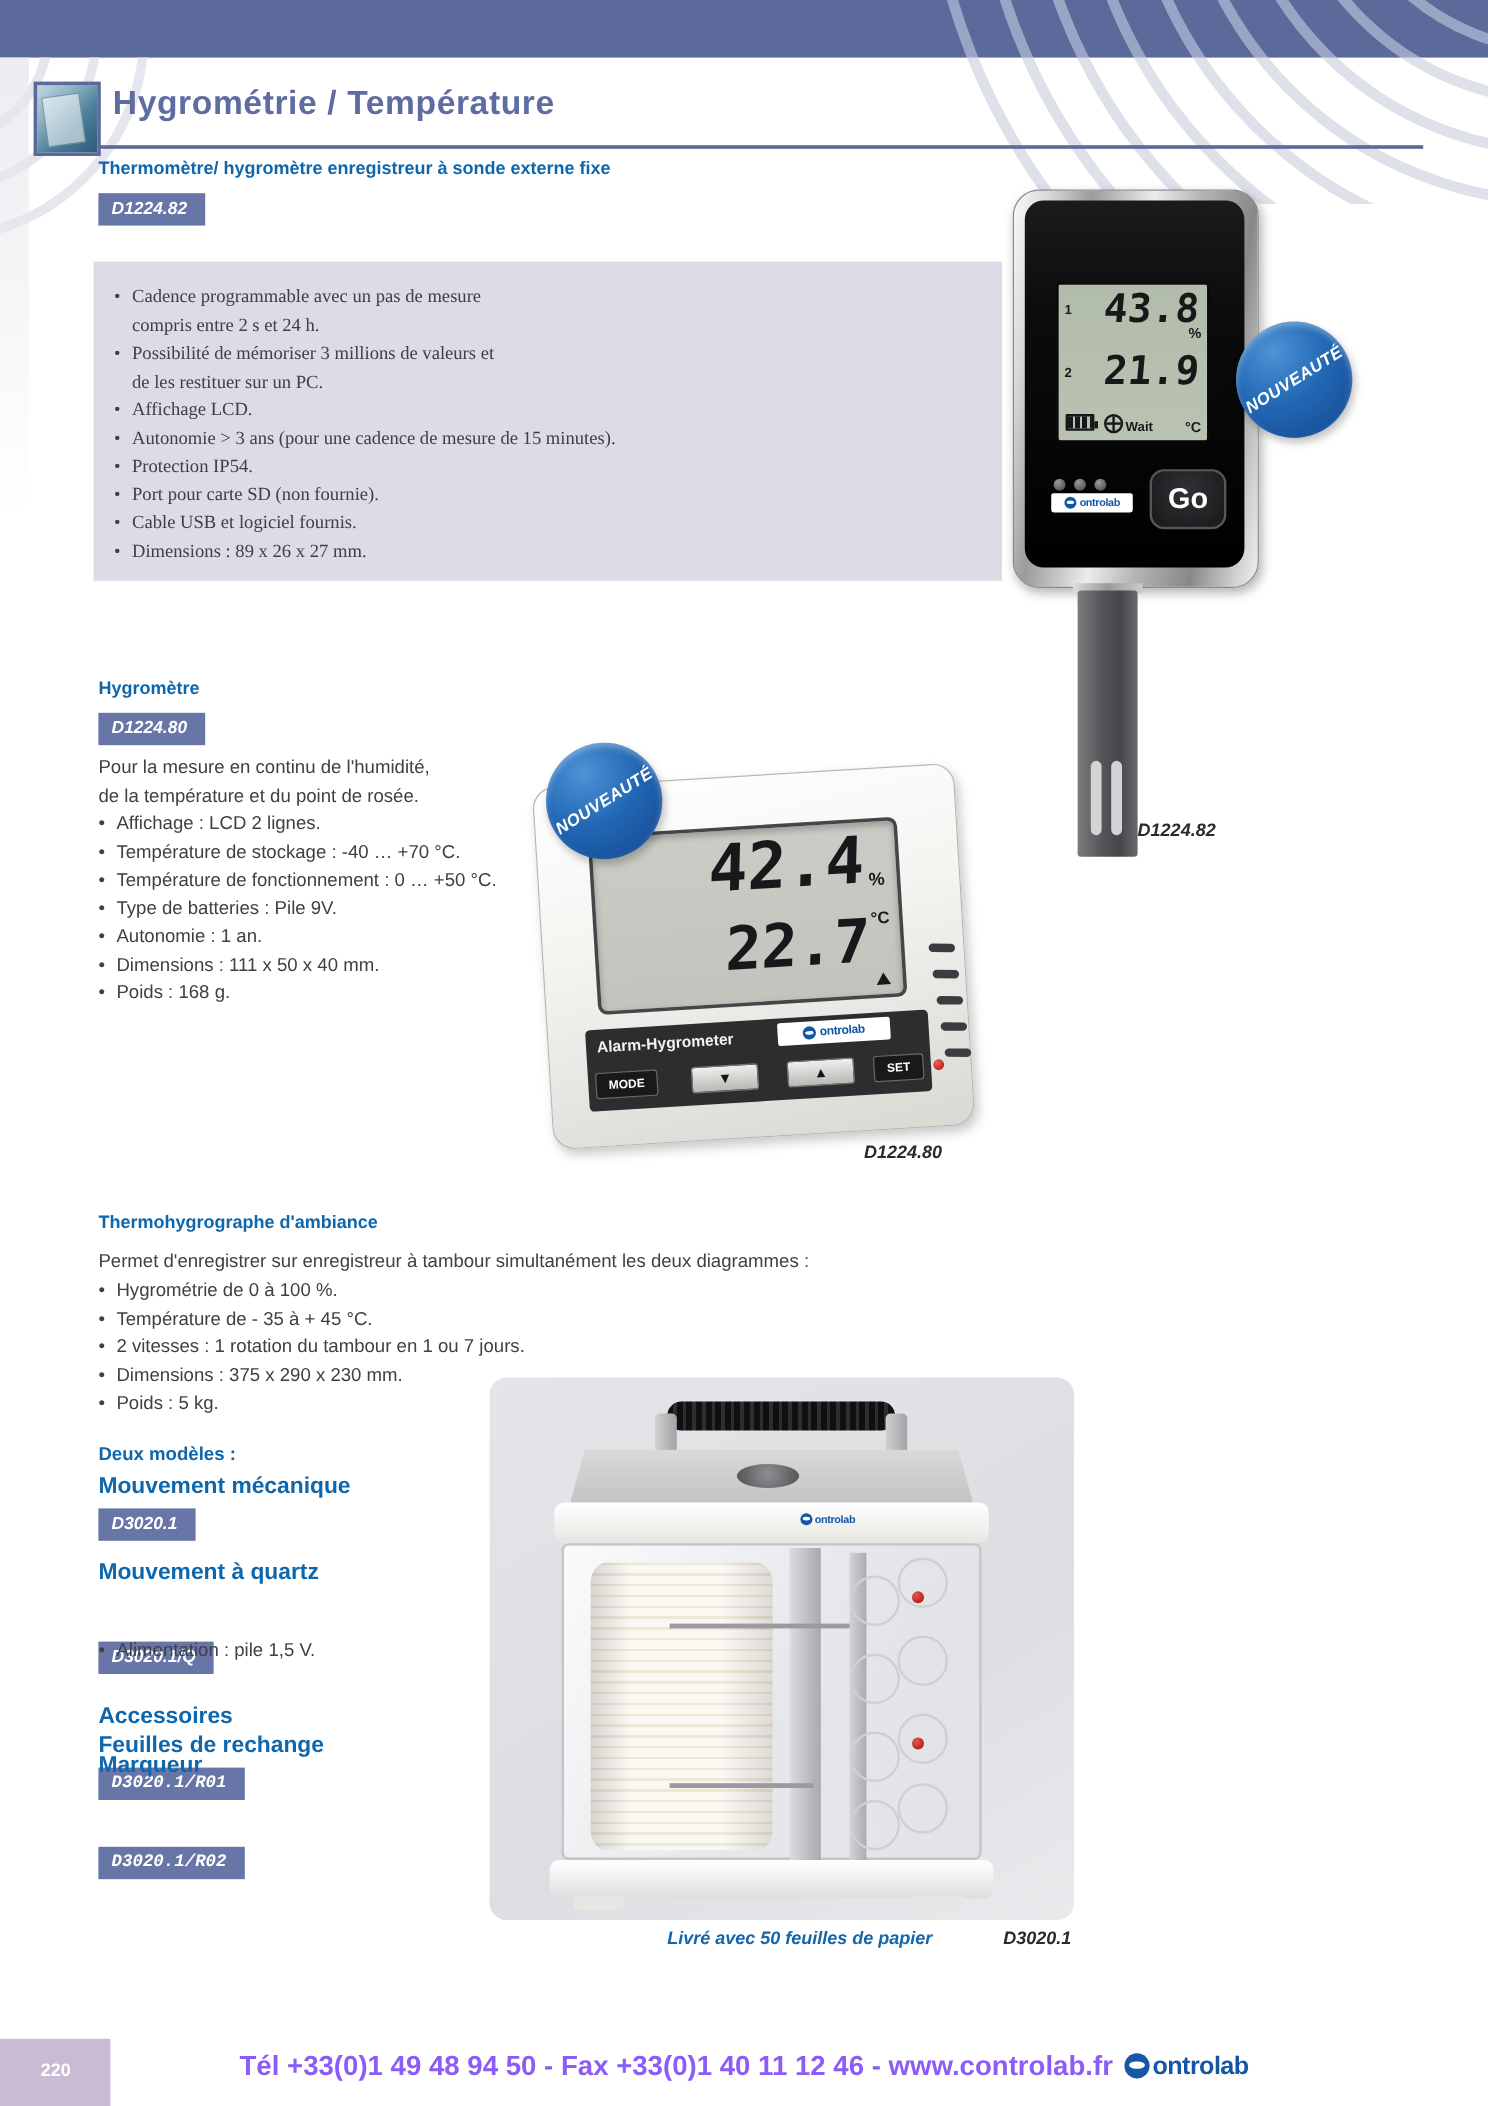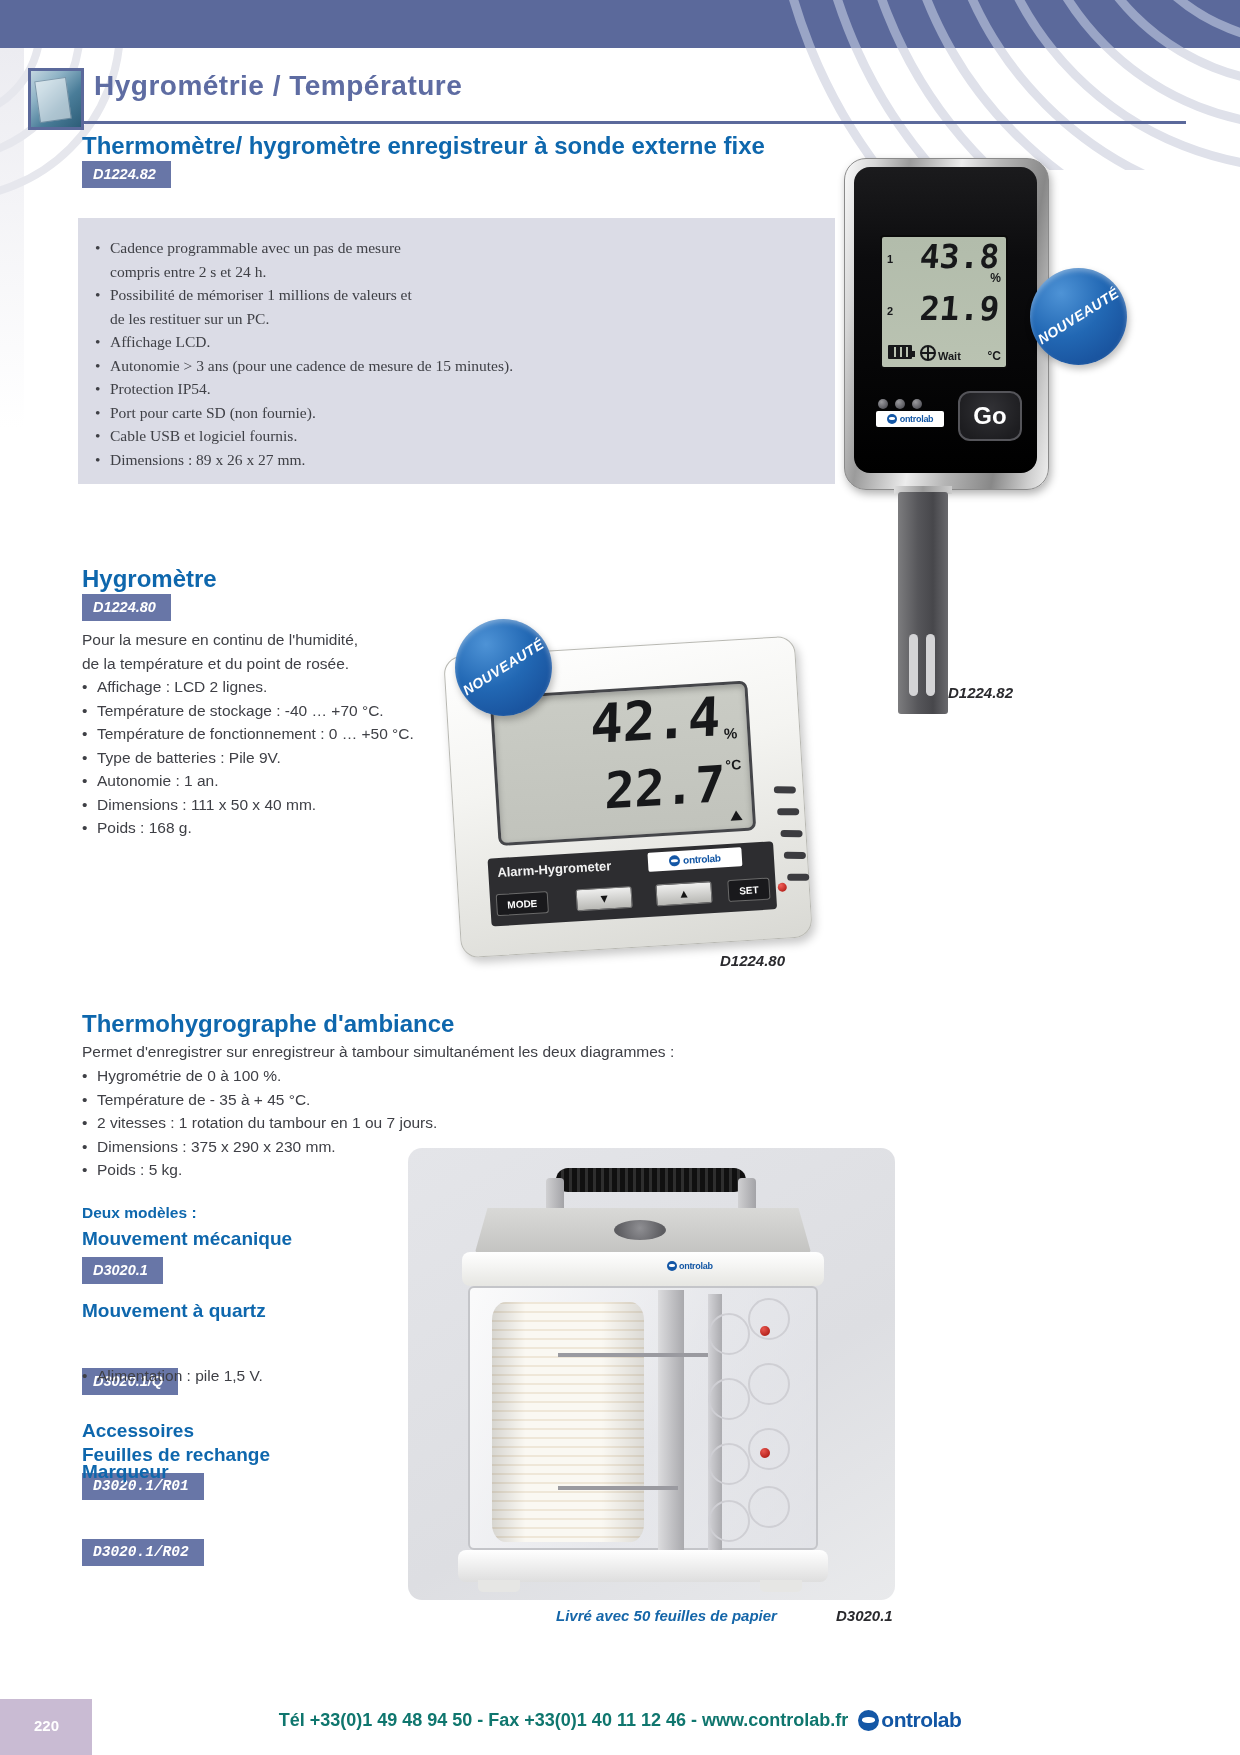--- a/index.html
+++ b/index.html
@@ -14,21 +14,21 @@
   .left-fade{left:0;top:48px;width:24px;height:380px;
              background:linear-gradient(180deg,#ececf1 0%,rgba(255,255,255,0) 100%);}
   .thumb{left:28px;top:68px;width:56px;height:62px;border:3px solid #5b699b;box-sizing:border-box;
          background:linear-gradient(135deg,#c3d6e0 0%,#8fb3c6 30%,#4a7d99 62%,#2d5d78 100%);}
   .thumb-inner{position:absolute;left:6px;top:8px;width:30px;height:40px;background:rgba(255,255,255,.55);
          border:1px solid rgba(40,80,110,.5);transform:rotate(-8deg);}
   .page-title{left:94px;top:70px;font-size:28px;font-weight:bold;color:#5e6ca2;letter-spacing:.5px;}
   .title-rule{left:82px;top:121px;width:1104px;height:3px;background:#5b699b;}
 
   
-  .sec-title{font-size:24px;font-weight:bold;color:#0e67ad;}
+  .sec-title{font-size:15px;font-weight:bold;color:#0e67ad;}
   .sub-title{font-size:19px;font-weight:bold;color:#0e67ad;}
   .small-title{font-size:15.5px;font-weight:bold;color:#0e67ad;}
   .code{position:absolute;background:#6876a7;color:#fff;font-style:italic;font-weight:bold;
         font-size:14.5px;padding:5px 15px 6px 11px;}
   .body-text{font-size:15.5px;line-height:23.5px;color:#3f4046;}
   .blist{list-style:none;margin:0;padding:0;font-size:15.5px;line-height:23.5px;color:#3f4046;}
   .blist li{position:relative;padding-left:15px;}
   .blist li::before{content:"\2022";position:absolute;left:0;top:0;color:#3f4046;}
   .blist li.cont::before{content:"";}
   .caption{position:absolute;font-size:15px;font-weight:bold;font-style:italic;color:#2a2a2e;}
@@ -144,21 +144,21 @@
   .t-arm{position:absolute;height:4px;background:#9a9aa0;}
   .t-base{position:absolute;left:50px;top:402px;width:370px;height:32px;border-radius:8px;
      background:linear-gradient(180deg,#ffffff,#dedede);}
   .t-foot{position:absolute;top:432px;width:42px;height:12px;border-radius:0 0 5px 5px;background:#e6e6e4;}
   .rim-logo{position:absolute;left:205px;top:9px;display:flex;align-items:center;gap:2px;}
 
   
   .page-num-box{left:0;top:1699px;width:92px;height:56px;background:#c9bbd3;}
   .page-num{position:absolute;left:34px;top:18px;color:#fff;font-size:15px;font-weight:bold;}
   .footer-line{left:0;top:1708px;width:1240px;display:flex;align-items:center;justify-content:center;gap:10px;}
-  .footer-contact{font-size:18px;font-weight:bold;color:#0f766e;}
+  .footer-contact{font-size:23px;font-weight:bold;color:#8b5cf6;}
   .footer-logo{display:flex;align-items:center;gap:2px;}
 </style>
 </head>
 <body>
 
 <div id="page">
 
   <div class="abs top-band"></div>
   <svg class="abs deco-tr" width="540" height="170" viewBox="0 0 540 170">
     <defs>
@@ -209,21 +209,21 @@
   <div class="abs page-title">Hygrométrie / Température</div>
   <div class="abs title-rule"></div>
 
   <div class="abs sec-title" style="left:82px;top:132px;">Thermomètre/ hygromètre enregistreur à sonde externe fixe</div>
   <div class="code" style="left:82px;top:161px;">D1224.82</div>
 
   <div class="abs info-box">
     <ul class="blist">
       <li>Cadence programmable avec un pas de mesure</li>
       <li class="cont">compris entre 2 s et 24 h.</li>
-      <li>Possibilité de mémoriser 1 millions de valeurs et</li>
+      <li>Possibilité de mémoriser 3 millions de valeurs et</li>
       <li class="cont">de les restituer sur un PC.</li>
       <li>Affichage LCD.</li>
       <li>Autonomie &gt; 3 ans (pour une cadence de mesure de 15 minutes).</li>
       <li>Protection IP54.</li>
       <li>Port pour carte SD (non fournie).</li>
       <li>Cable USB et logiciel fournis.</li>
       <li>Dimensions : 89 x 26 x 27 mm.</li>
     </ul>
   </div>
 

